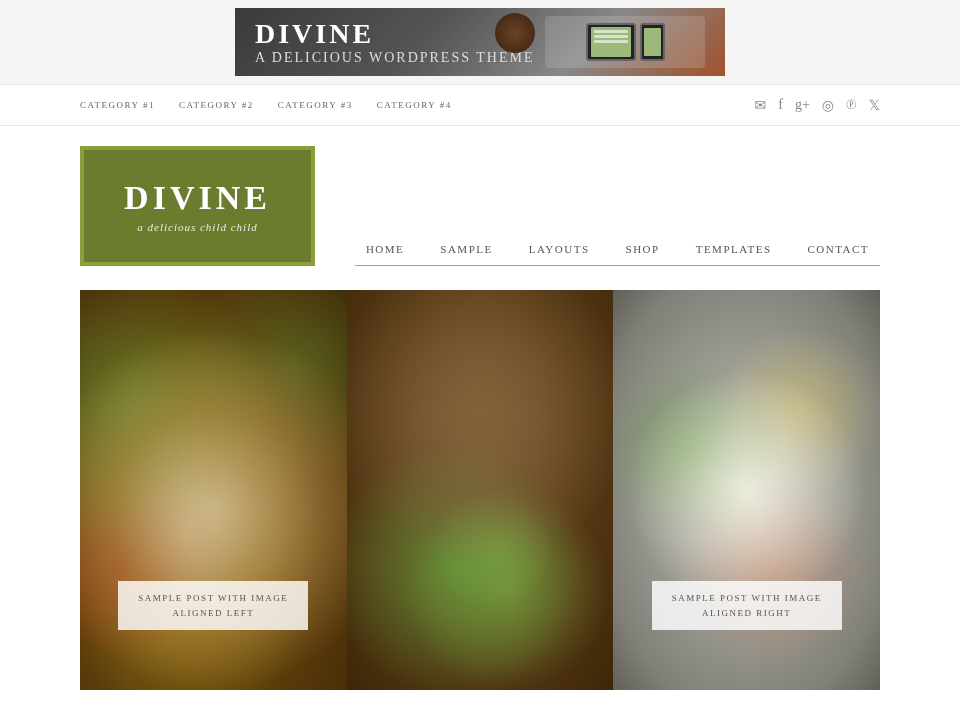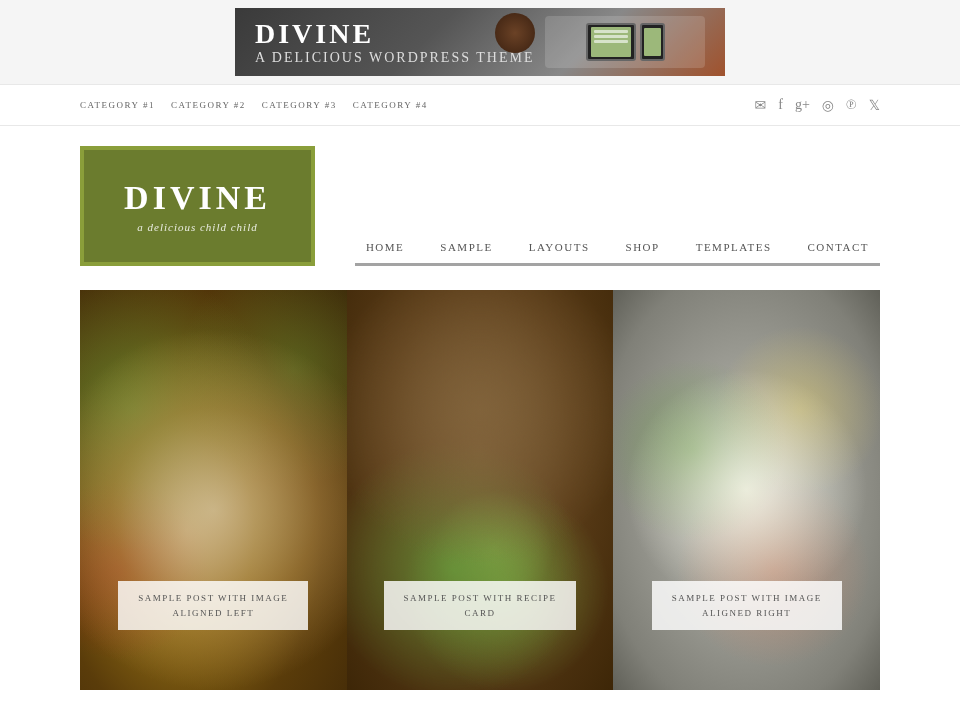--- a/index.html
+++ b/index.html
@@ -106,21 +106,21 @@
       border-bottom: 1px solid #e8e8e8;
       border-top: 1px solid #e8e8e8;
       display: flex;
       align-items: center;
       justify-content: space-between;
       padding: 0 80px;
       height: 42px;
     }
     .top-nav-categories {
       display: flex;
-      gap: 16px;
+      gap: 24px;
     }
     .top-nav-category {
       font-size: 9px;
       letter-spacing: 1.5px;
       text-transform: uppercase;
       color: #666;
       cursor: pointer;
       text-decoration: none;
     }
     .top-nav-icons {
@@ -171,21 +171,21 @@
       letter-spacing: 1px;
       margin-top: 4px;
       font-style: italic;
     }
 
     .site-nav-wrapper {
       flex: 1;
       display: flex;
       align-items: center;
       justify-content: center;
-      border-bottom: 3px solid #a3a3a3;
+      border-bottom: 1px solid #a3a3a3;
       padding-bottom: 10px;
       margin-left: 40px;
       align-self: flex-end;
     }
     .site-nav {
       display: flex;
       gap: 36px;
       align-items: center;
     }
     .site-nav-item {
@@ -364,28 +364,20 @@
             <div class="post-label-text">
               <span>SAMPLE POST WITH IMAGE</span><br>
               <span>ALIGNED LEFT</span>
             </div>
           </div>
         </div>
       </div>
 
       <div class="post-card">
         <div class="post-card-image post-img-2"></div>
-        <div class="post-overlay">
-          <div class="post-label">
-            <div class="post-label-text">
-              <span>SAMPLE POST WITH RECIPE</span><br>
-              <span>CARD</span>
-            </div>
-          </div>
-        </div>
       </div>
 
       <div class="post-card">
         <div class="post-card-image post-img-3"></div>
         <div class="post-overlay">
           <div class="post-label">
             <div class="post-label-text">
               <span>SAMPLE POST WITH IMAGE</span><br>
               <span>ALIGNED RIGHT</span>
             </div>

